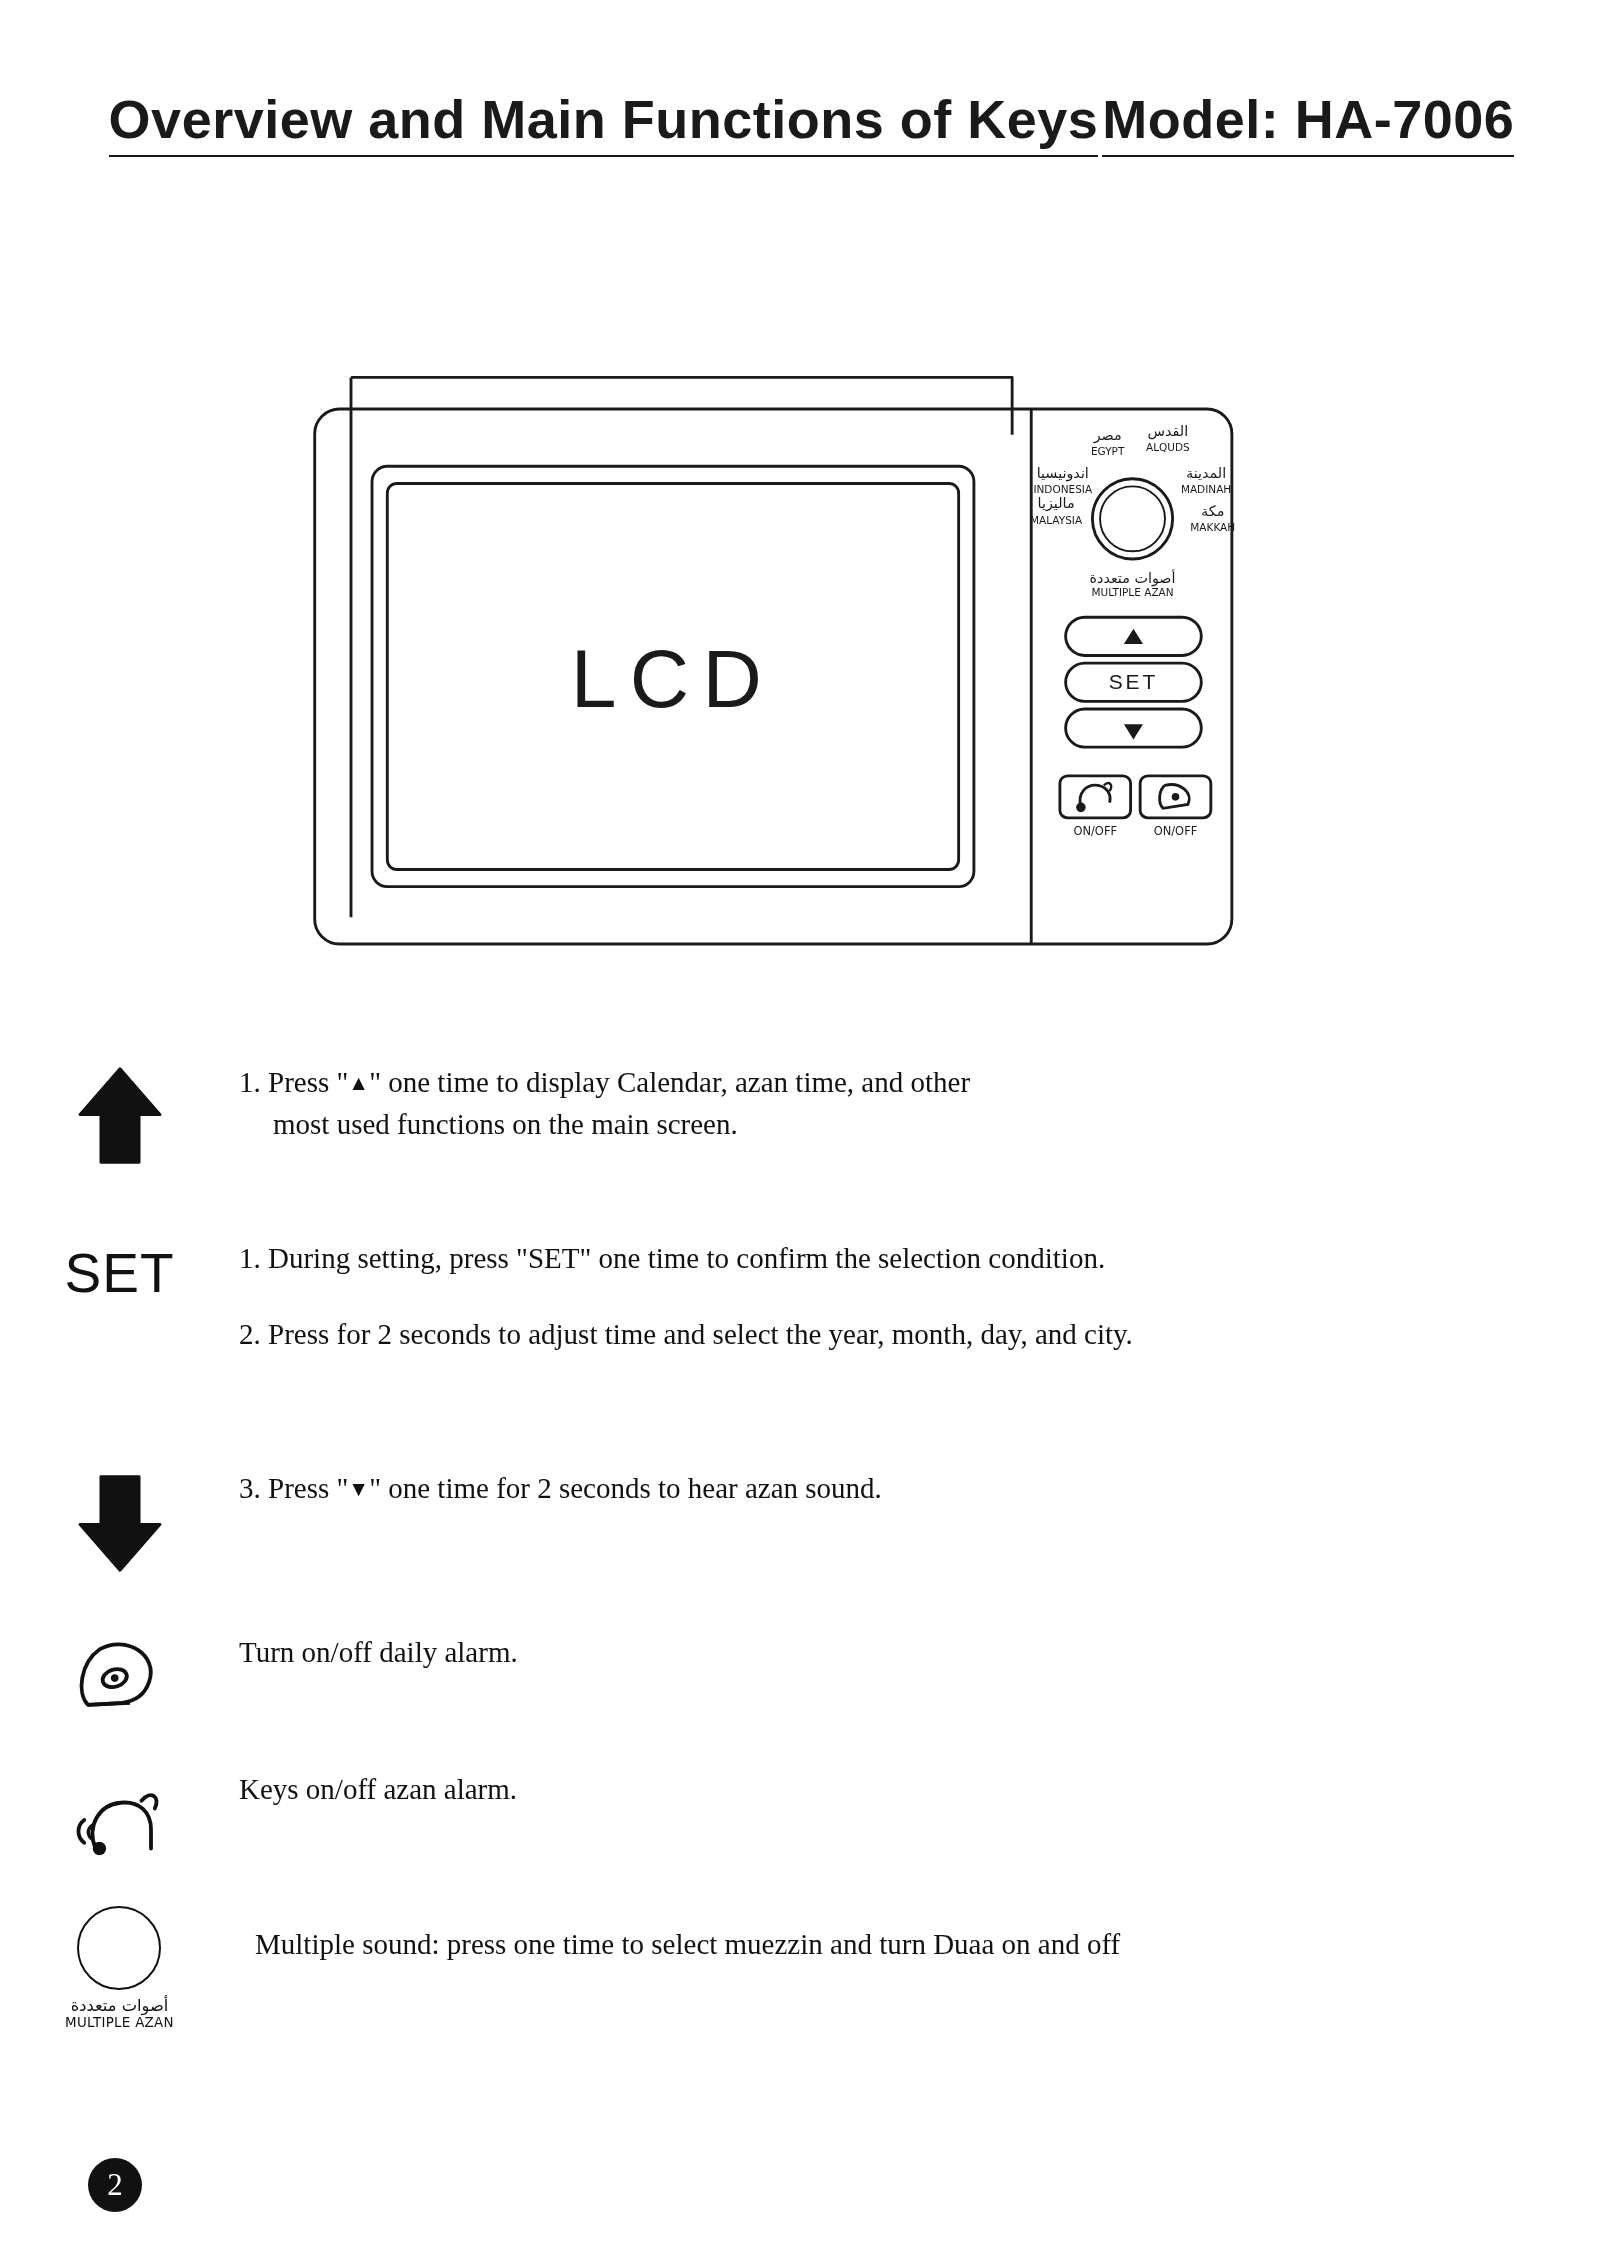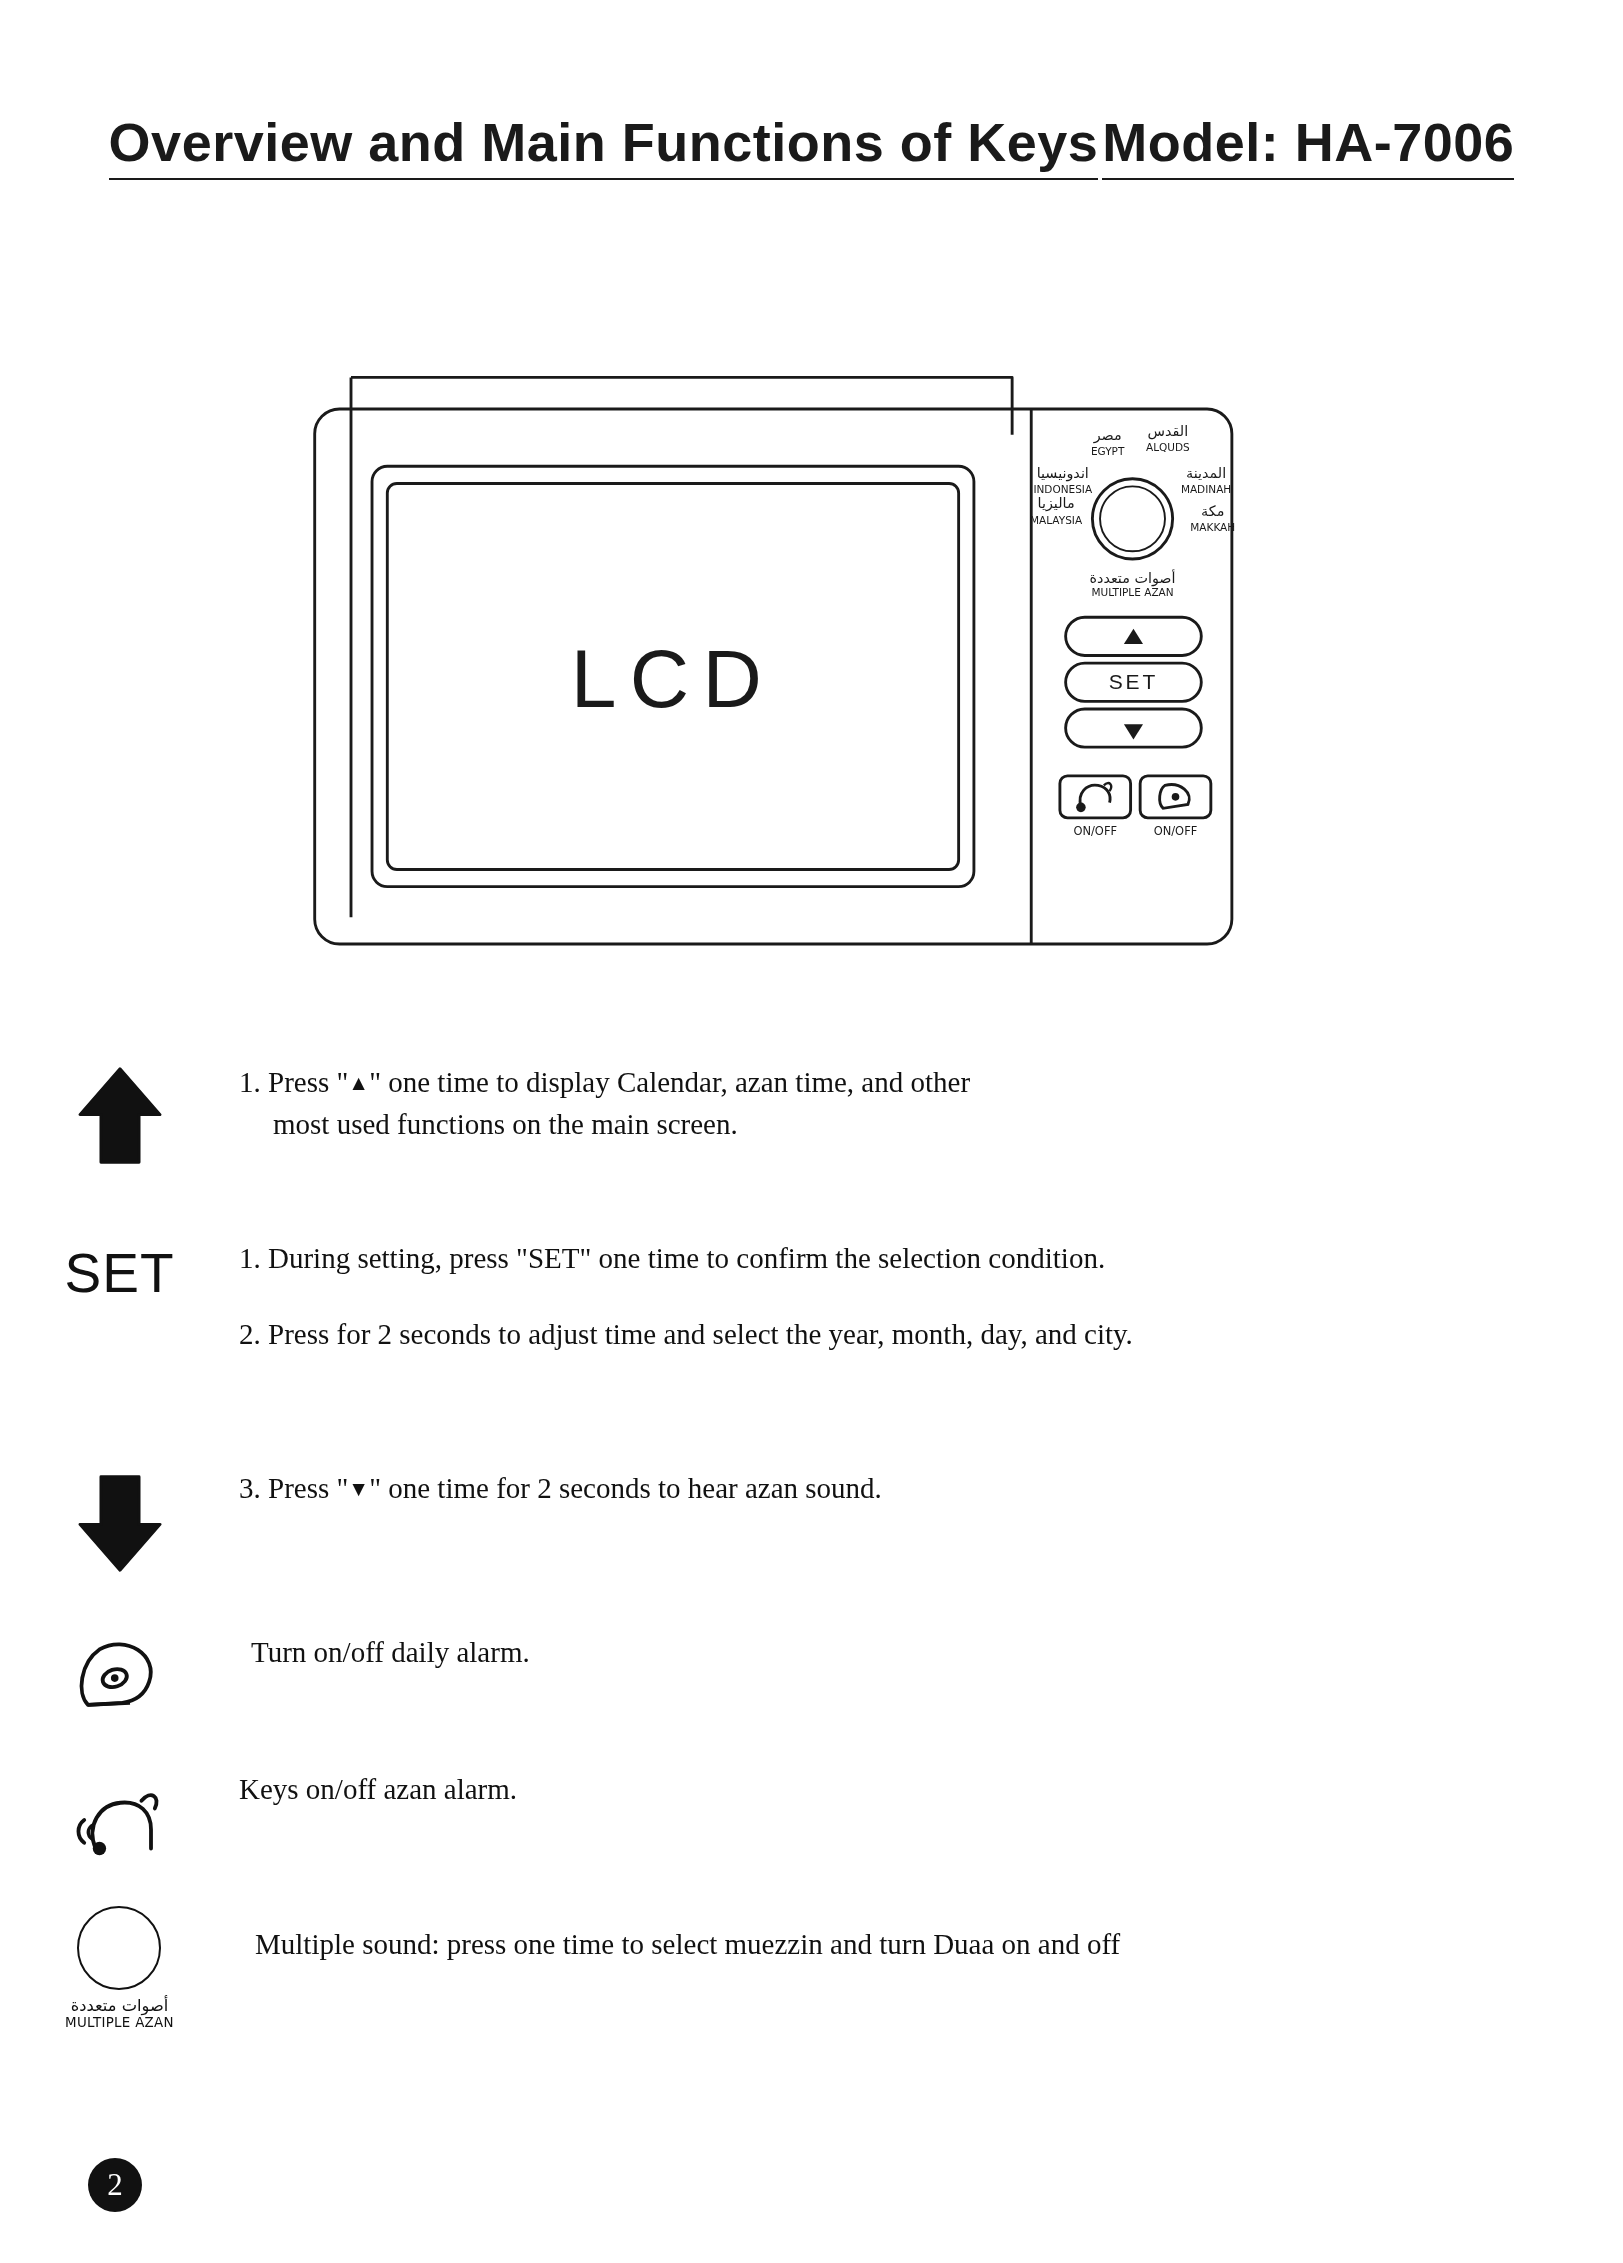--- a/index.html
+++ b/index.html
@@ -25,21 +25,21 @@
     font-family: Liberation Sans, sans-serif;
     font-weight: bold;
     font-size: 54px;
     letter-spacing: 0.5px;
     line-height: 1.22;
     display: inline-block;
     border-bottom: 2.9px solid #1a1a1a;
     padding-bottom: 1.9px;
   }
   .title-line2 {
-    margin-top: 28px;
+    margin-top: 5px;
   }
 
   
   .device-wrap {
     position: absolute;
     left: 0;
     top: 344px;
     width: 100%;
     height: 621px;
   }
@@ -80,21 +80,21 @@
     color: #111;
   }
   .line.indent {
     padding-left: 34px;
   }
 
   
   .row-up      { margin-top: 0px; }
   .row-set     { margin-top: 69px; }
   .row-down    { margin-top: 78px; }
-  .row-bell    { margin-top: 57px; gap: 12px; }
+  .row-bell    { margin-top: 57px; }
   .row-azan    { margin-top: 42px; }
   .row-knob    { margin-top: 38px; }
 
   .set-word {
     font-family: "Liberation Sans", sans-serif;
     font-size: 55px;
     font-weight: 400;
     letter-spacing: 1px;
     color: #111;
   }

